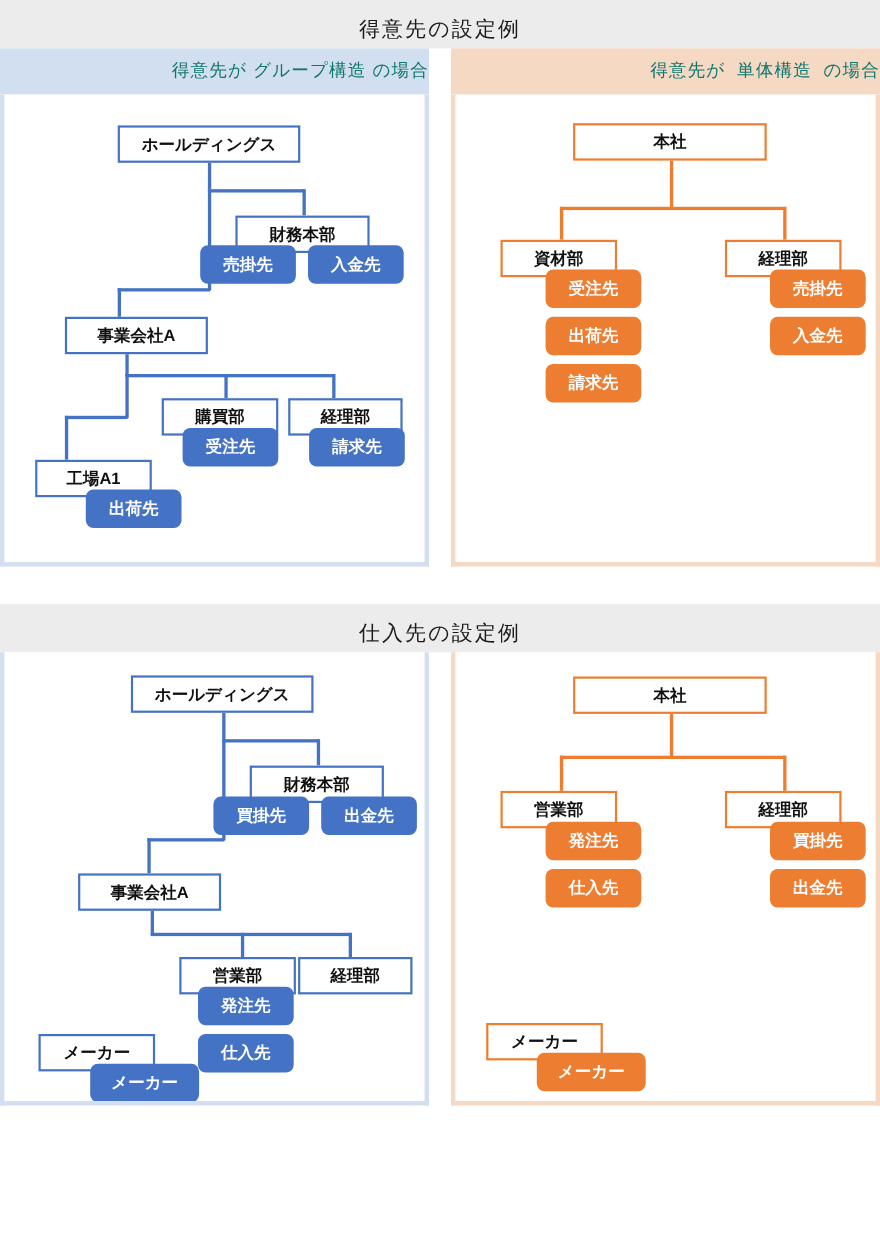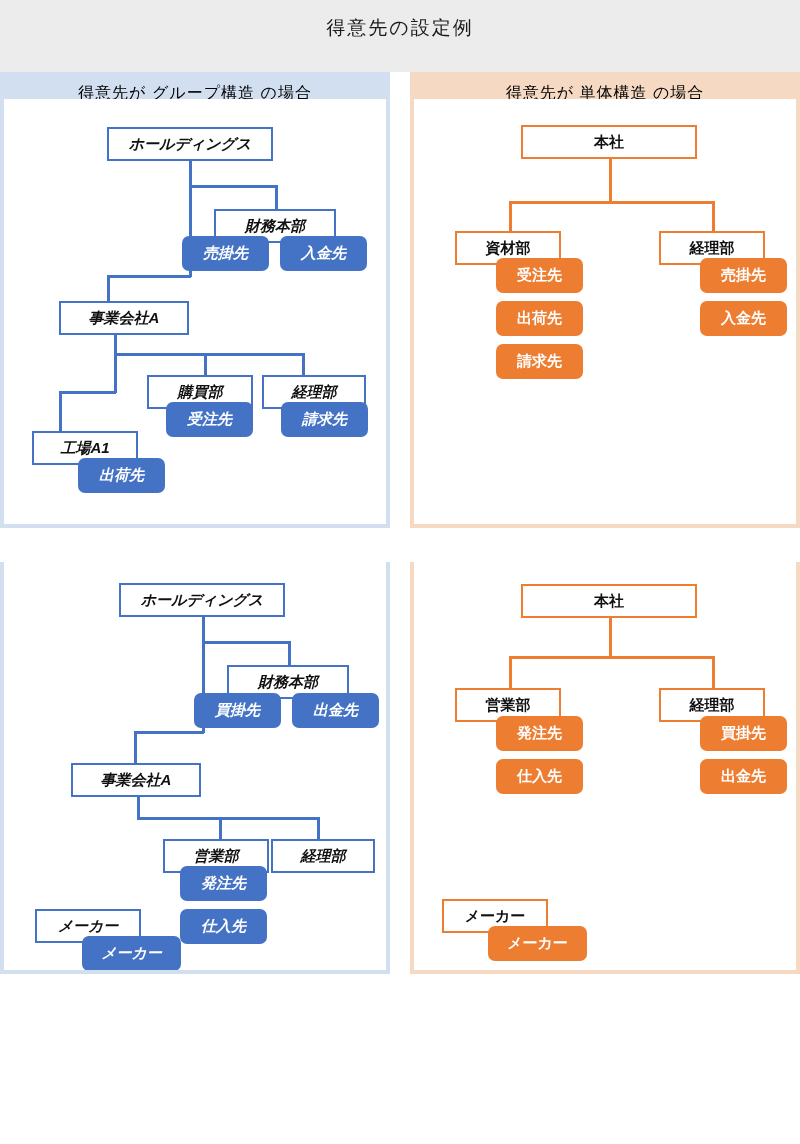--- a/index.html
+++ b/index.html
@@ -10,39 +10,39 @@
   }
   .page{position:relative;width:800px;height:1144px;overflow:hidden;}
 
   
   .band{
     background:#ececec;
     text-align:center;
     font-size:19px;
     letter-spacing:2px;
     color:#1a1a1a;
-    height:72px;
+    height:44px;
     line-height:56px;
   }
 
   
   .cols{display:flex;gap:20px;}
   .panel{width:390px;display:flex;flex-direction:column;}
   .panel-head{
-    height:27px;line-height:42px;text-align:center;
-    font-size:16px;color:#000000;letter-spacing:1px;
+    height:42px;line-height:42px;text-align:right;
+    font-size:16px;color:#0f766e;letter-spacing:1px;
   }
   .panel.blue .panel-head{background:#d2dff1;}
-  .panel.orange .panel-head{background:#f5d9c3;}
+  .panel.orange .panel-head{background:#f5d9c3;font-family:Liberation Mono, monospace;}
   .panel-body{
     background:#ffffff;
     position:relative;
     overflow:hidden;
   }
-  .panel.blue .panel-body{border:4px solid #d2dff1;border-top:none;font-style:italic;}
+  .panel.blue .panel-body{border:4px solid #d2dff1;border-top:none;}
   .panel.orange .panel-body{border:4px solid #f5d9c3;border-top:none;}
 
   
   .node{
     position:absolute;
     background:#ffffff;
     box-sizing:border-box;
     display:flex;align-items:center;justify-content:center;
     font-size:15px;font-weight:bold;color:#101010;
     z-index:3;
@@ -131,20 +131,21 @@
         <div class="pill" style="left:82px;top:202px;width:87px;height:35px;">出荷先</div>
         <div class="pill" style="left:82px;top:245px;width:87px;height:35px;">請求先</div>
         <div class="pill" style="left:286px;top:159px;width:87px;height:35px;">売掛先</div>
         <div class="pill" style="left:286px;top:202px;width:87px;height:35px;">入金先</div>
       </div>
     </div>
   </div>
 
   <div class="spacer"></div>
 
+  <div class="band">仕入先の設定例</div>
 
   <div class="cols">
 
     <div class="panel blue">
       <div class="panel-body b" style="height:408px;">
 
         <div class="ln v" style="left:198px;top:55px;height:24px;"></div>
         <div class="ln h" style="left:198px;top:79px;width:88px;"></div>
         <div class="ln v" style="left:284px;top:79px;height:24px;"></div>
         <div class="ln v" style="left:198px;top:79px;height:92px;"></div>

